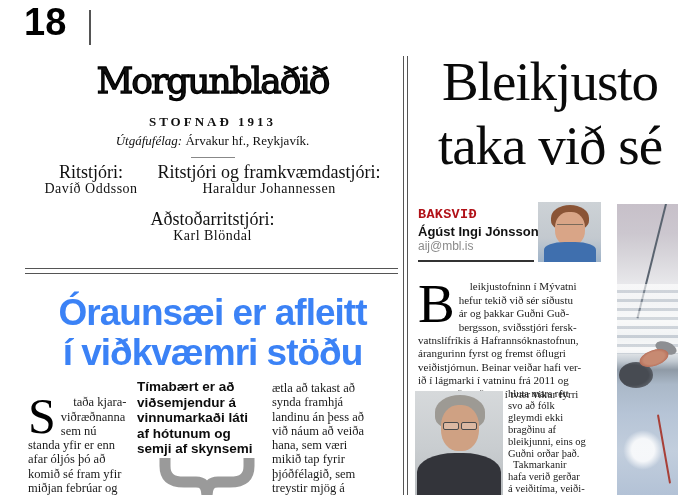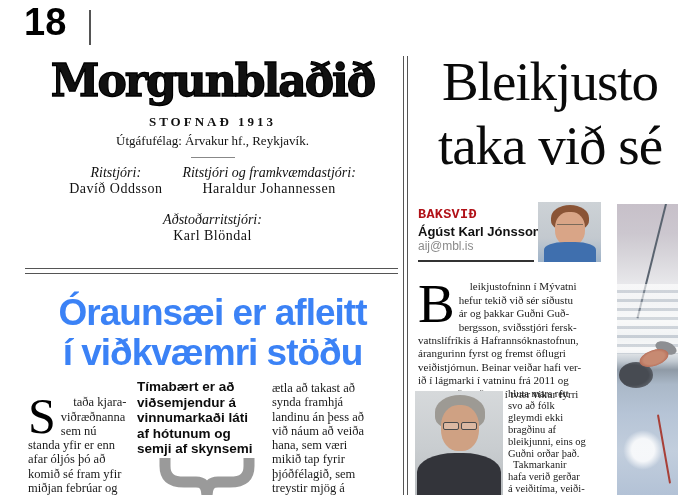--- a/index.html
+++ b/index.html
@@ -7,28 +7,28 @@
   .page { position:relative; width:678px; height:373px; background:#fff; color:#111;
           font-family:"Liberation Serif", "DejaVu Serif", serif; }
   .abs { position:absolute; }
 
   
   .pagenum { left:24px; top:2px; font:bold 38px/40px "Liberation Sans", sans-serif; color:#000; }
   .pagenum-bar { left:89px; top:10px; width:2px; height:35px; background:#555; }
 
   
   .masthead { left:25px; top:56px; width:375px; text-align:center; }
-  .logo { font-family:"DejaVu Serif", serif; font-weight:bold; font-size:44px; line-height:50px;
+  .logo { font-family:"DejaVu Serif", serif; font-weight:normal; font-size:36px; line-height:50px;
           letter-spacing:-2px; -webkit-text-stroke:1.3px #000; }
   .founded { margin-top:8px; font:bold 13px/15px "Liberation Serif", serif; letter-spacing:3px; }
   .publisher { margin-top:4px; font:13px/15px "Liberation Serif", serif; }
-  .publisher .lbl { }
+  .publisher .lbl { font-style:italic; }
   .mini-rule { width:44px; height:1px; background:#888; margin:9px auto 7px auto; }
   .editors-row { display:flex; justify-content:center; gap:20px; }
-  .ed-label { font-style:italic; font-size:14px; line-height:15px; }
+  .ed-label { font-size:18px; line-height:15px; }
   .ed-name { font-size:14px; line-height:17px; letter-spacing:0.5px; }
   .assistant { margin-top:15px; }
 
   .double-rule-h { left:25px; top:268px; width:373px; height:6px;
                    border-top:1px solid #555; border-bottom:1px solid #555; }
 
   
   .headline1 { left:25px; top:293px; width:375px; text-align:center; white-space:pre;
                font:bold 37px/40px "Liberation Sans", sans-serif; letter-spacing:-1px; color:#3b82f6; }
   .newscol { font:12.5px/14.3px "Liberation Serif", serif; white-space:pre; color:#1a1a1a; }
@@ -170,21 +170,21 @@
 mikið tap fyrir
 þjóðfélagið, sem
 treystir mjög á</div>
 
   <div class="abs double-rule-v"></div>
 
   <h2 class="abs headline2">Bleikjusto
 taka við sé</h2>
 
   <div class="abs kicker" style="color: rgb(177, 17, 23); font-family: Liberation Mono, monospace;">BAKSVIÐ</div>
-  <div class="abs byline">Ágúst Karl Jónsson</div>
+  <div class="abs byline">Ágúst Ingi Jónsson</div>
   <div class="abs email">aij@mbl.is</div>
   <div class="abs byline-rule"></div>
 
   <div class="abs photo byline-photo">
     <div class="bp-hair"></div>
     <div class="bp-face"></div>
     <div class="bp-glasses"></div>
     <div class="bp-shirt"></div>
   </div>
 

